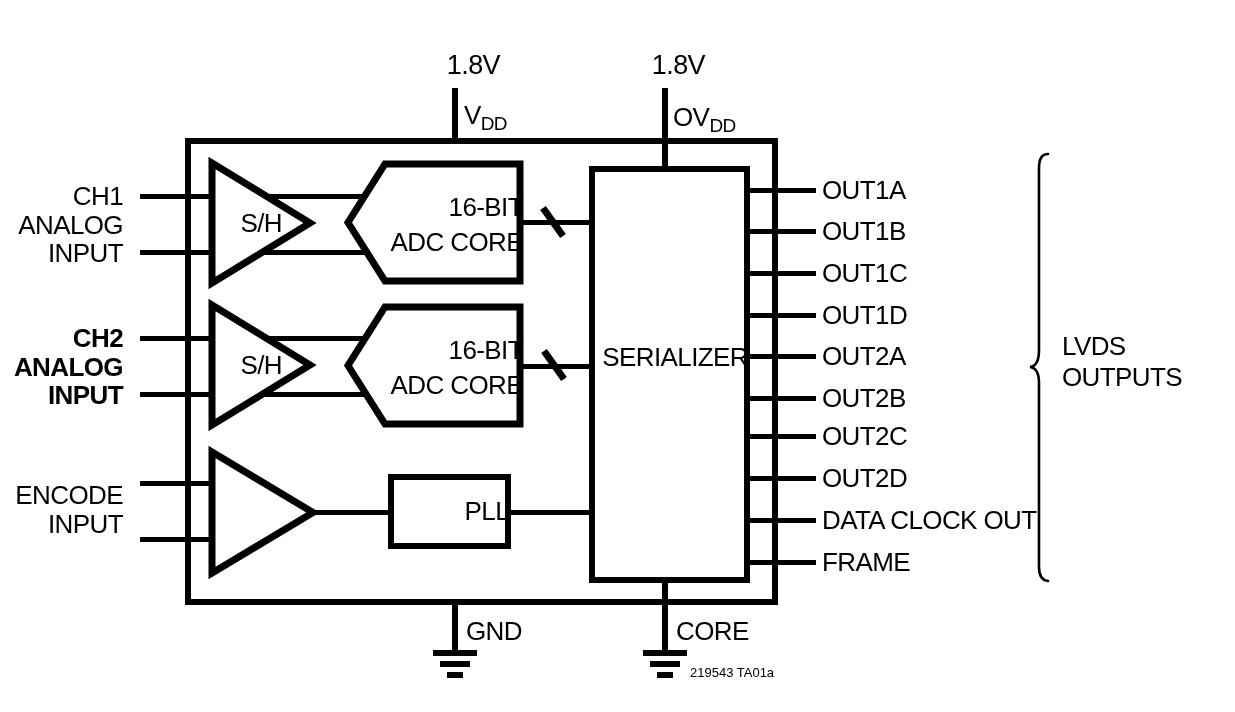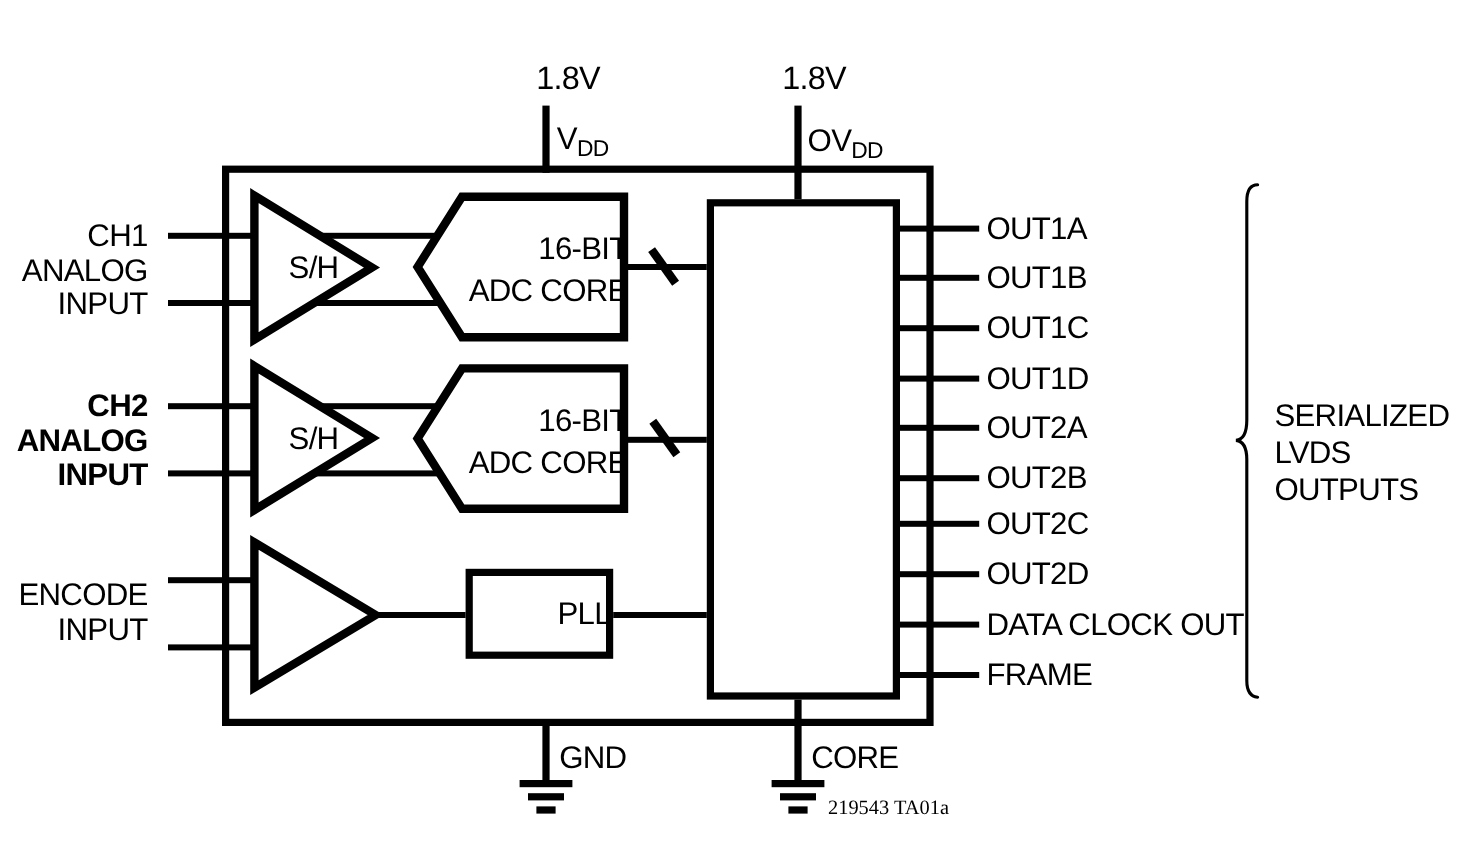--- a/index.html
+++ b/index.html
@@ -14,21 +14,21 @@
   #shapes{position:absolute;left:0;top:0;z-index:2;}
   .txt{position:absolute;z-index:4;font-size:26px;letter-spacing:-0.6px;line-height:28.5px;white-space:nowrap;}
   .txt span{display:block;}
   .right{text-align:right;}
   .center{text-align:right;}
   .volt{font-size:27px;line-height:28px;}
   .pin-label{position:absolute;z-index:4;font-size:26px;letter-spacing:-0.6px;line-height:28px;height:28px;white-space:nowrap;}
   .subsc{font-size:19px;vertical-align:-6px;display:inline !important;}
   .supply{display:inline !important;}
   .gbar{position:absolute;height:6px;background:#000;}
-  #footnote{position:absolute;z-index:4;font-size:17px;letter-spacing:0;line-height:14px;font-family:Liberation Serif, serif;}
+  #footnote{position:absolute;z-index:4;font-size:13px;letter-spacing:0;line-height:14px;}
   .brace-lbl{line-height:31px;}
 </style>
 </head>
 <body>
 
 <div id="canvas">
 
   <div class="wire-v" style="left:452px;top:88px;height:56px;"></div>
   <div class="wire-v" style="left:662px;top:88px;height:84px;"></div>
 
@@ -121,38 +121,38 @@
   </div>
   <div class="txt center" style="left:377px;top:190px;width:146px;line-height:35px;">
     <span>16-BIT</span>
     <span>ADC CORE</span>
   </div>
   <div class="txt center" style="left:377px;top:333px;width:146px;line-height:35px;">
     <span>16-BIT</span>
     <span>ADC CORE</span>
   </div>
   <div class="txt center" style="left:591px;top:342px;width:157px;line-height:31px;">
+    <span>SERIALIZER</span>
   </div>
   <div class="txt center" style="left:390px;top:497px;width:119px;line-height:28px;">
     <span>PLL</span>
   </div>
 
   <div class="pin-label" style="left:822px;top:176px;">OUT1A</div>
   <div class="pin-label" style="left:822px;top:217px;">OUT1B</div>
   <div class="pin-label" style="left:822px;top:259px;">OUT1C</div>
   <div class="pin-label" style="left:822px;top:301px;">OUT1D</div>
   <div class="pin-label" style="left:822px;top:342px;">OUT2A</div>
   <div class="pin-label" style="left:822px;top:384px;">OUT2B</div>
   <div class="pin-label" style="left:822px;top:422px;">OUT2C</div>
   <div class="pin-label" style="left:822px;top:464px;">OUT2D</div>
   <div class="pin-label" style="left:822px;top:506px;">DATA CLOCK OUT</div>
   <div class="pin-label" style="left:822px;top:548px;">FRAME</div>
 
   <div class="txt brace-lbl" style="left:1062px;top:331px;">
-    <span>SERIALIZED</span>
     <span>LVDS</span>
     <span>OUTPUTS</span>
   </div>
 
   <div class="txt" style="left:466px;top:617px;">GND</div>
   <div class="txt" style="left:676px;top:617px;">CORE</div>
 
   <div id="footnote" style="left:690px;top:666px;">219543 TA01a</div>
 
 </div>

